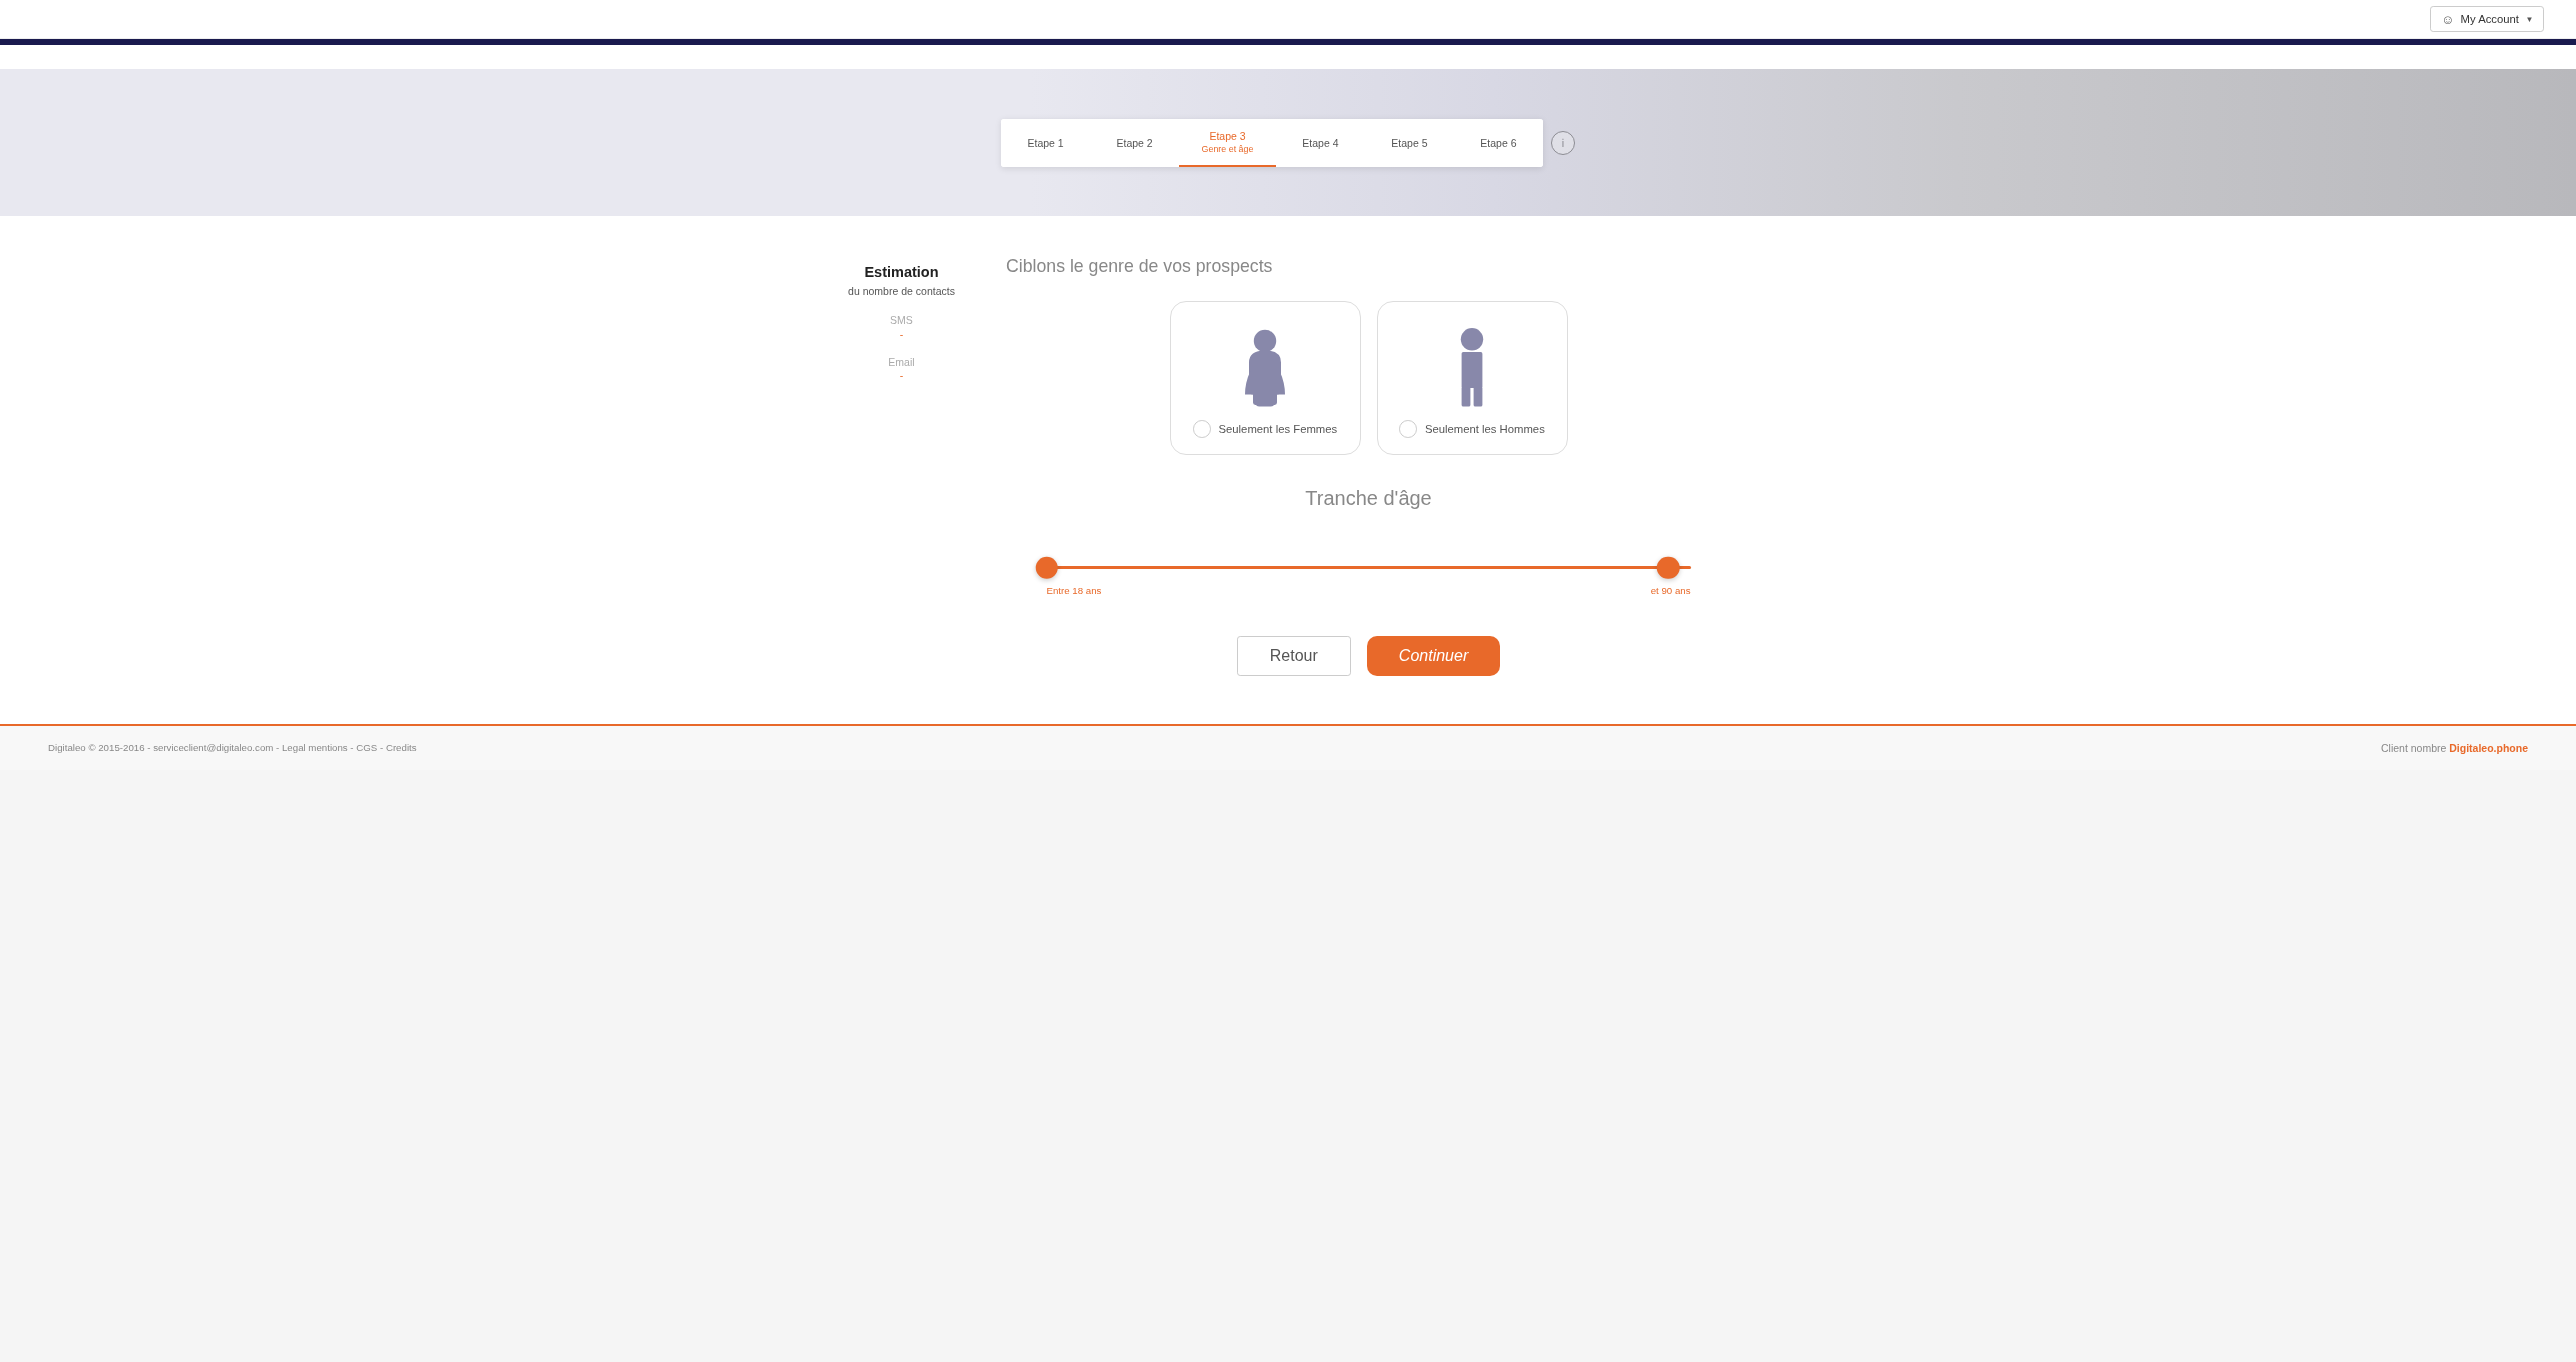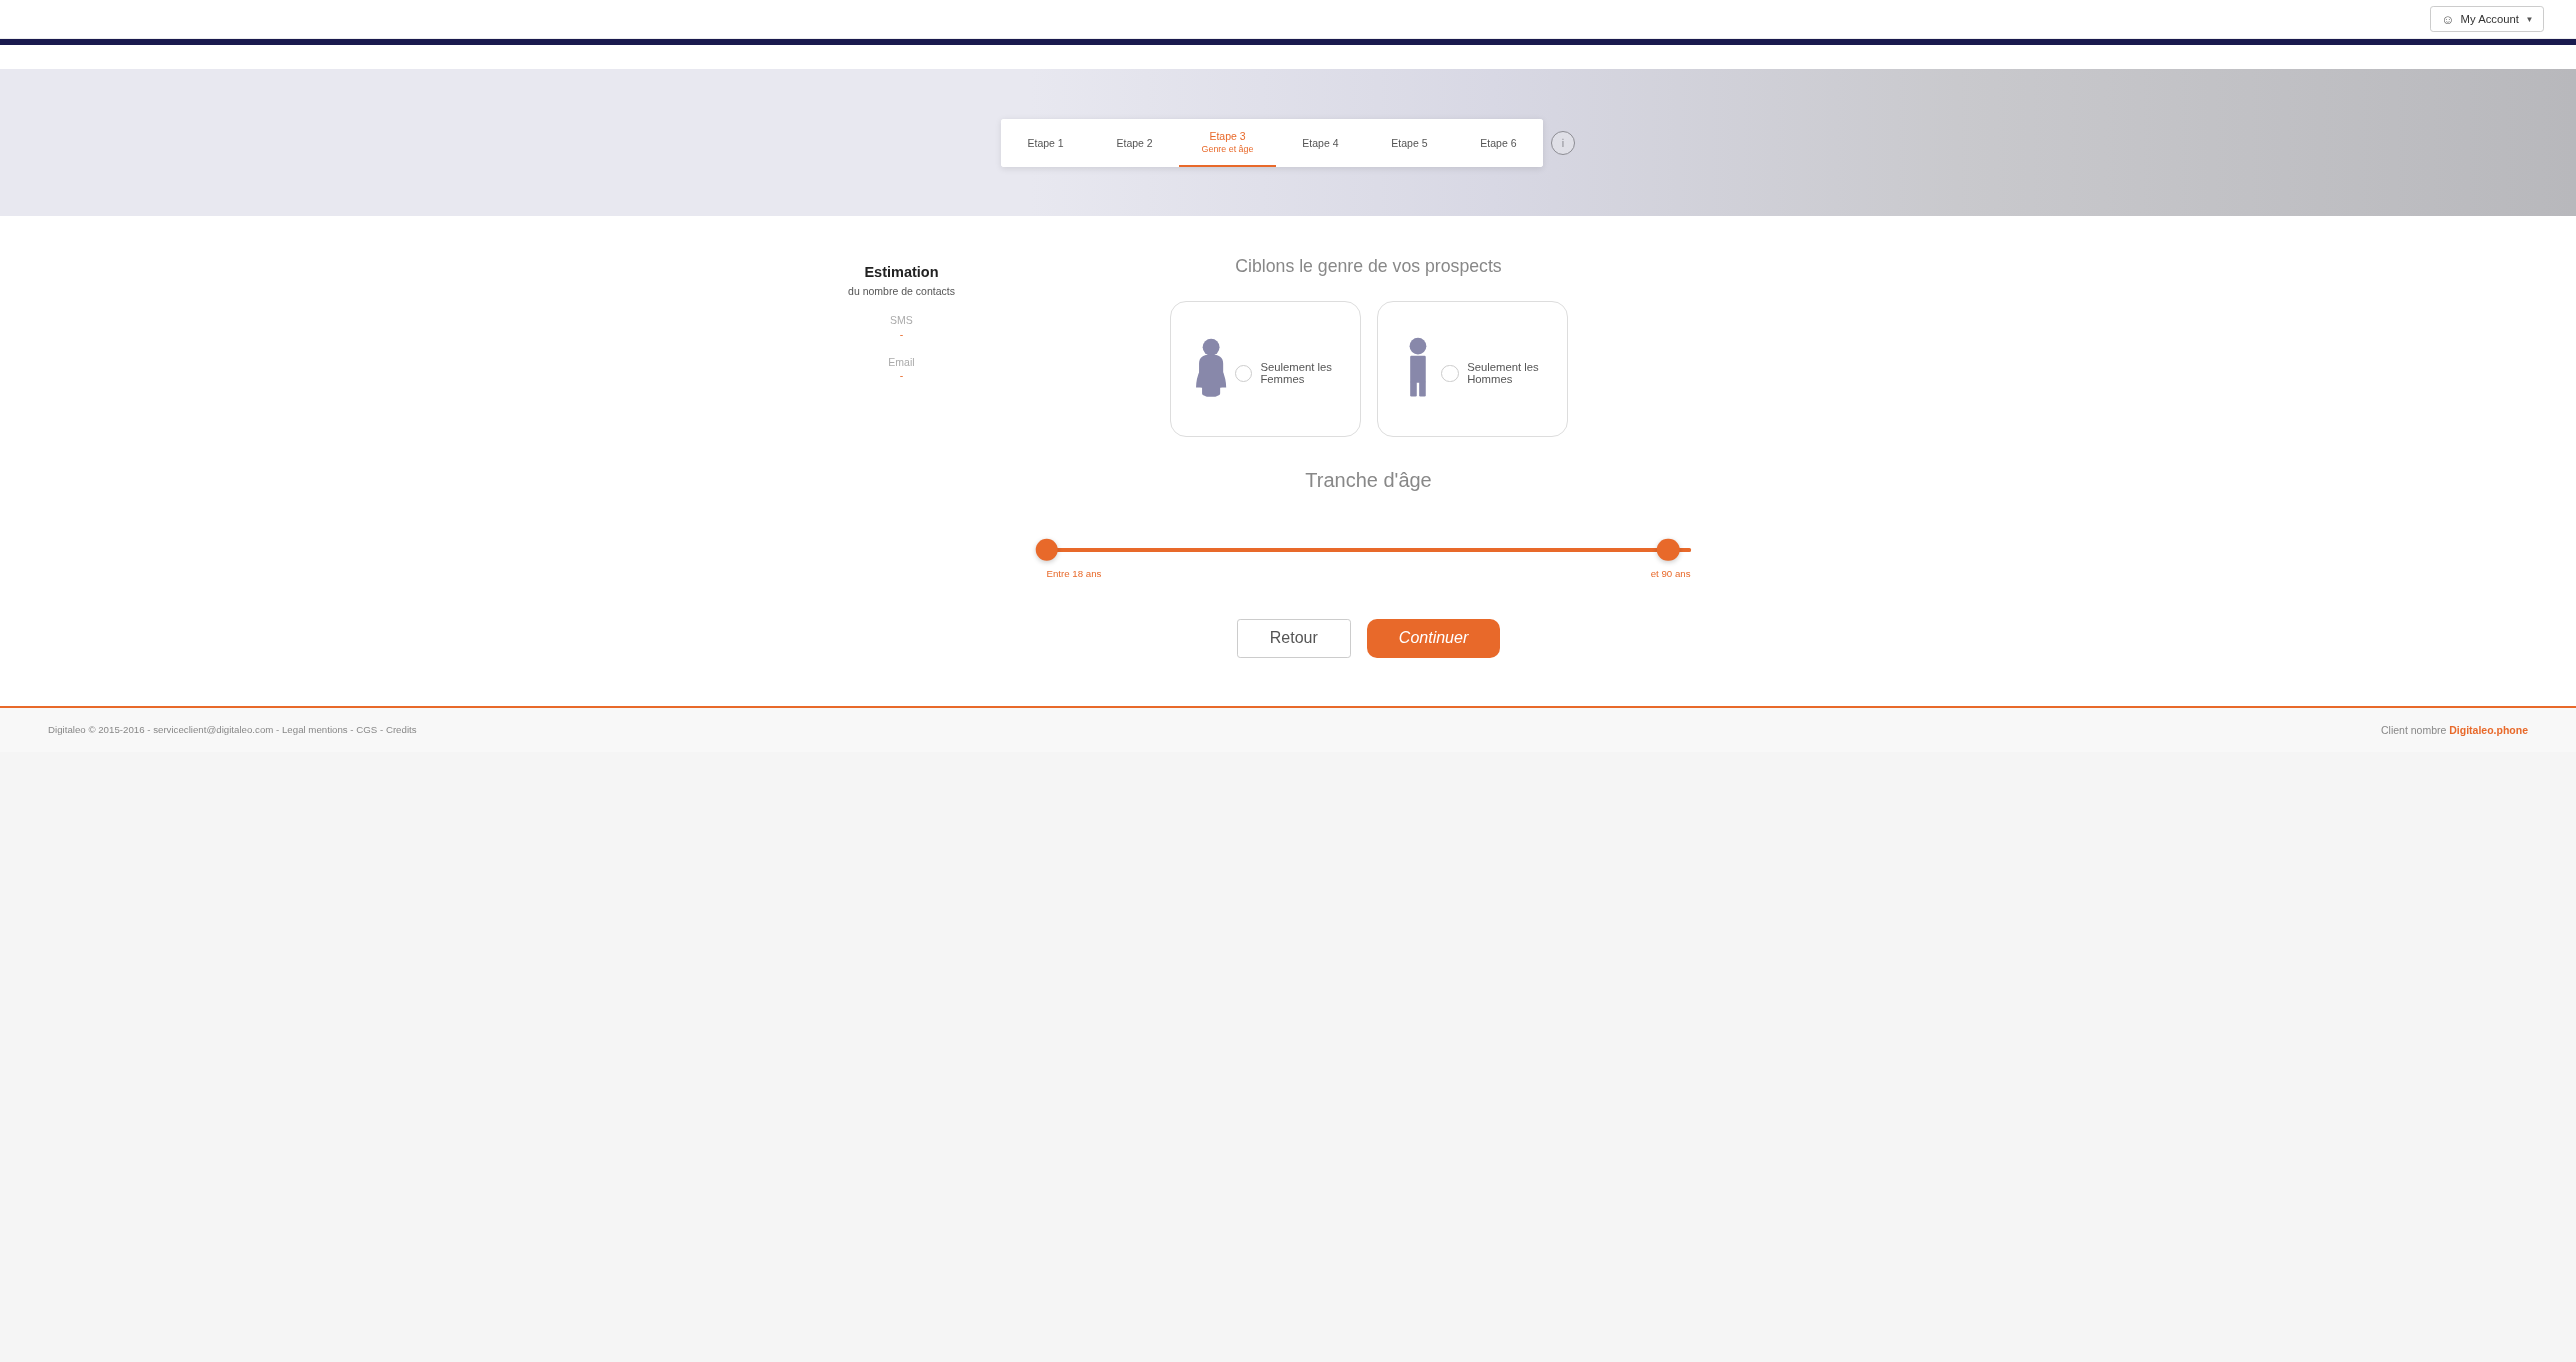--- a/index.html
+++ b/index.html
@@ -190,39 +190,40 @@
     }
 
     
     .right-section {
       flex: 1;
     }
 
     .section-title {
       font-size: 17.7px;
       color: #888;
-      text-align: center;
+      text-align: left;
       margin-bottom: 24px;
       font-weight: 300;
     }
 
     
     .gender-cards {
       display: flex;
       gap: 16px;
       justify-content: center;
       margin-bottom: 32px;
     }
 
     .gender-card {
       border: 1.6px solid #ddd;
       border-radius: 16px;
       width: 191px;
       padding: 24px 16px 16px;
       display: flex;
+      flex-direction: column;
       align-items: center;
       cursor: pointer;
       background: #fff;
     }
 
     .gender-card.selected {
       border-color: #e8692a;
     }
 
     .gender-icon-svg {

